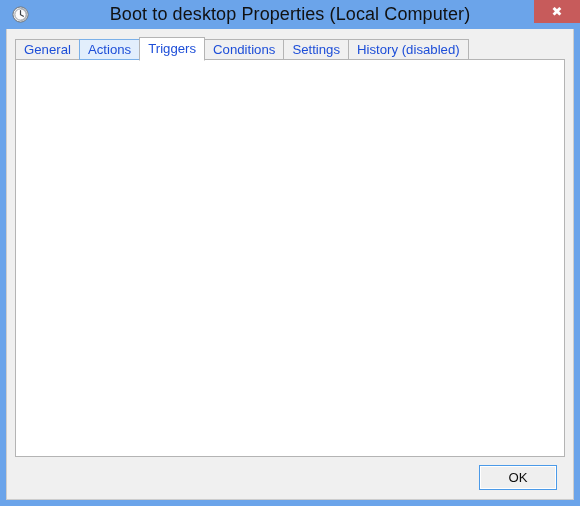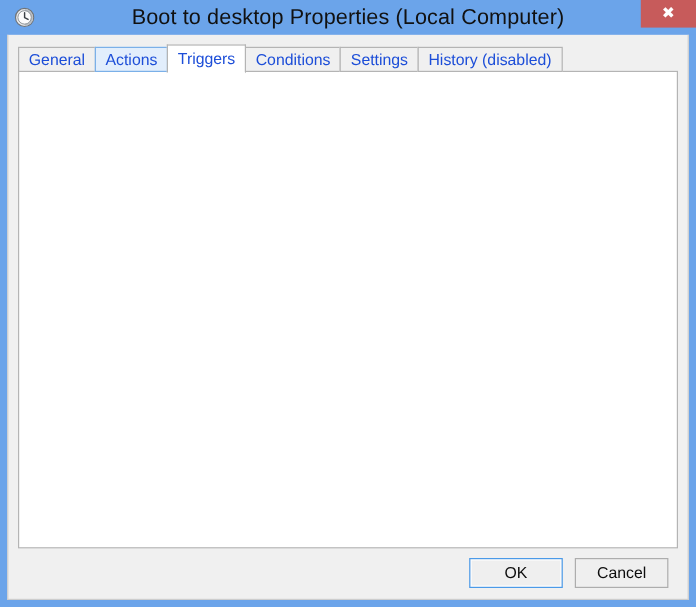--- a/index.html
+++ b/index.html
@@ -280,17 +280,16 @@
     </div>
 
     <div id="row-buttons">
       <button class="btn btn-small">New...</button>
       <button class="btn btn-small">Edit...</button>
       <button class="btn btn-small">Delete</button>
     </div>
 
     <div id="footer-buttons">
       <button class="btn btn-dlg default">OK</button>
-      <button class="btn btn-dlg">Cancel</button>
     </div>
 
   </div>
 </div>
 
 </body></html>

